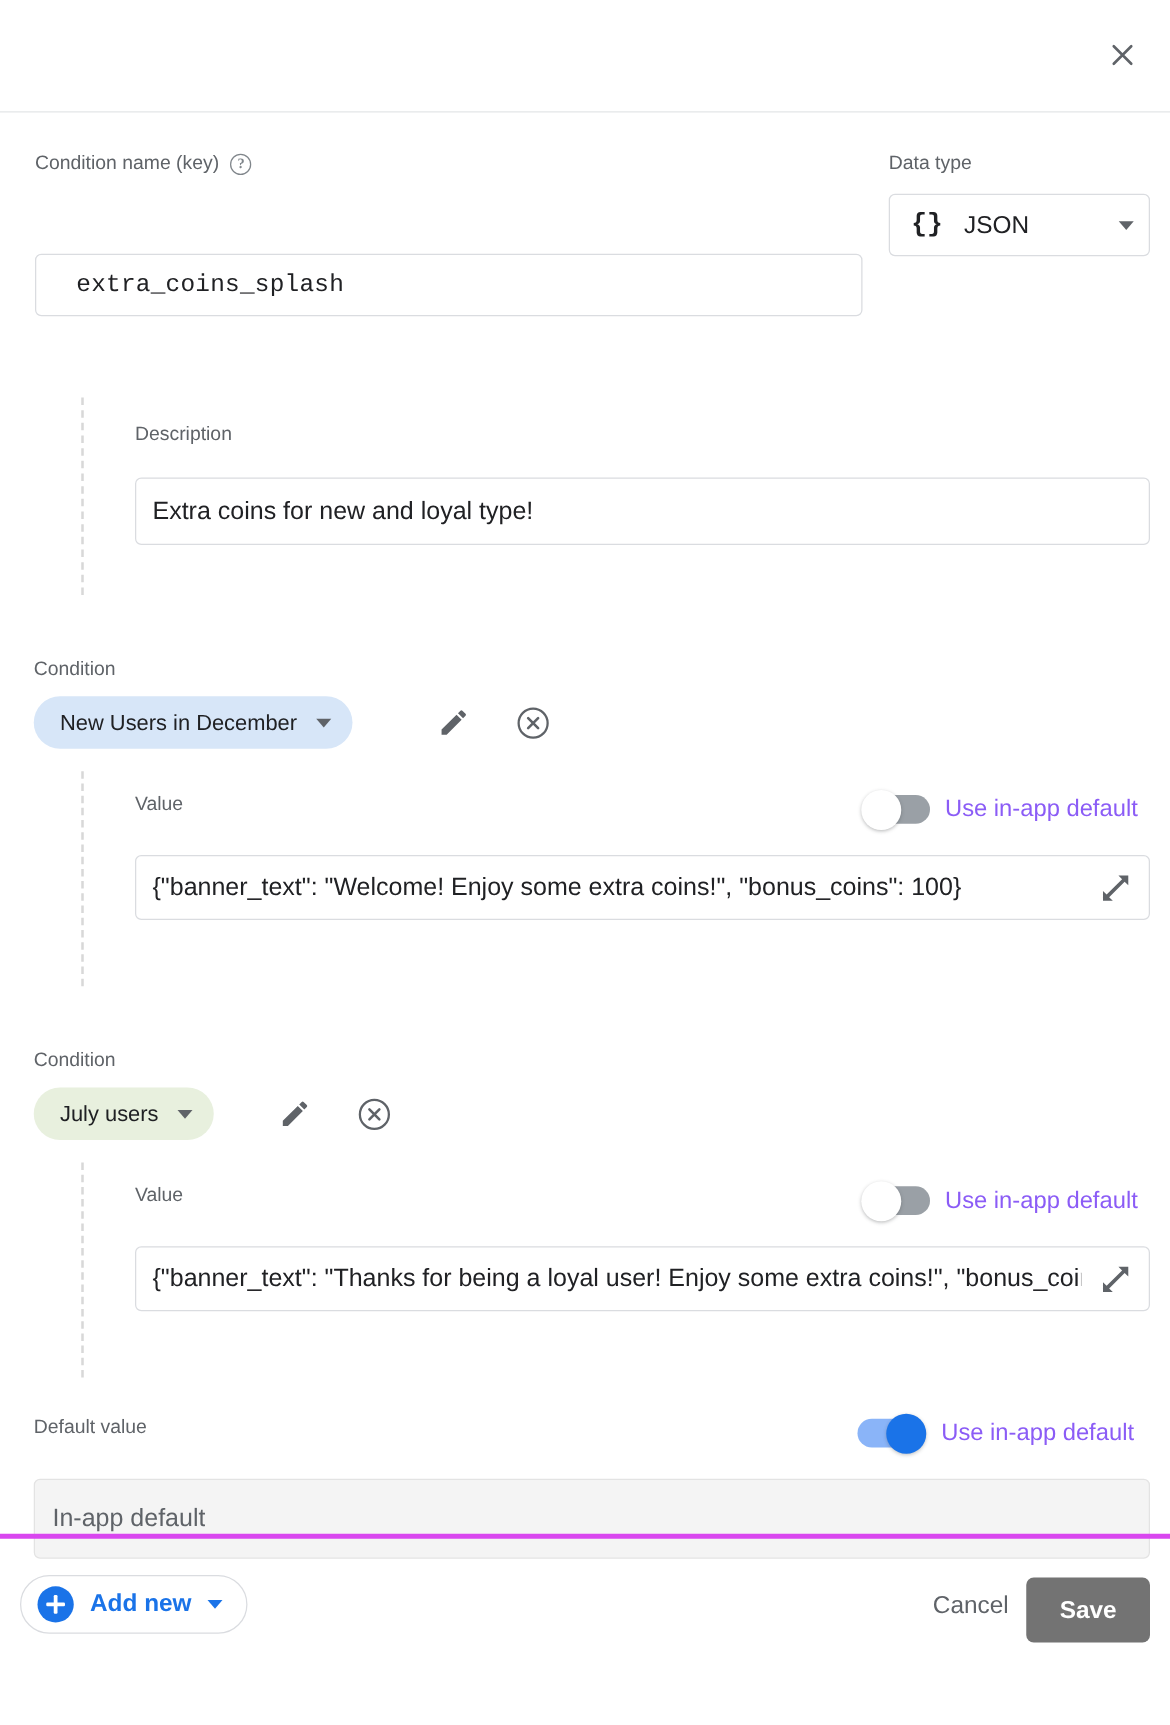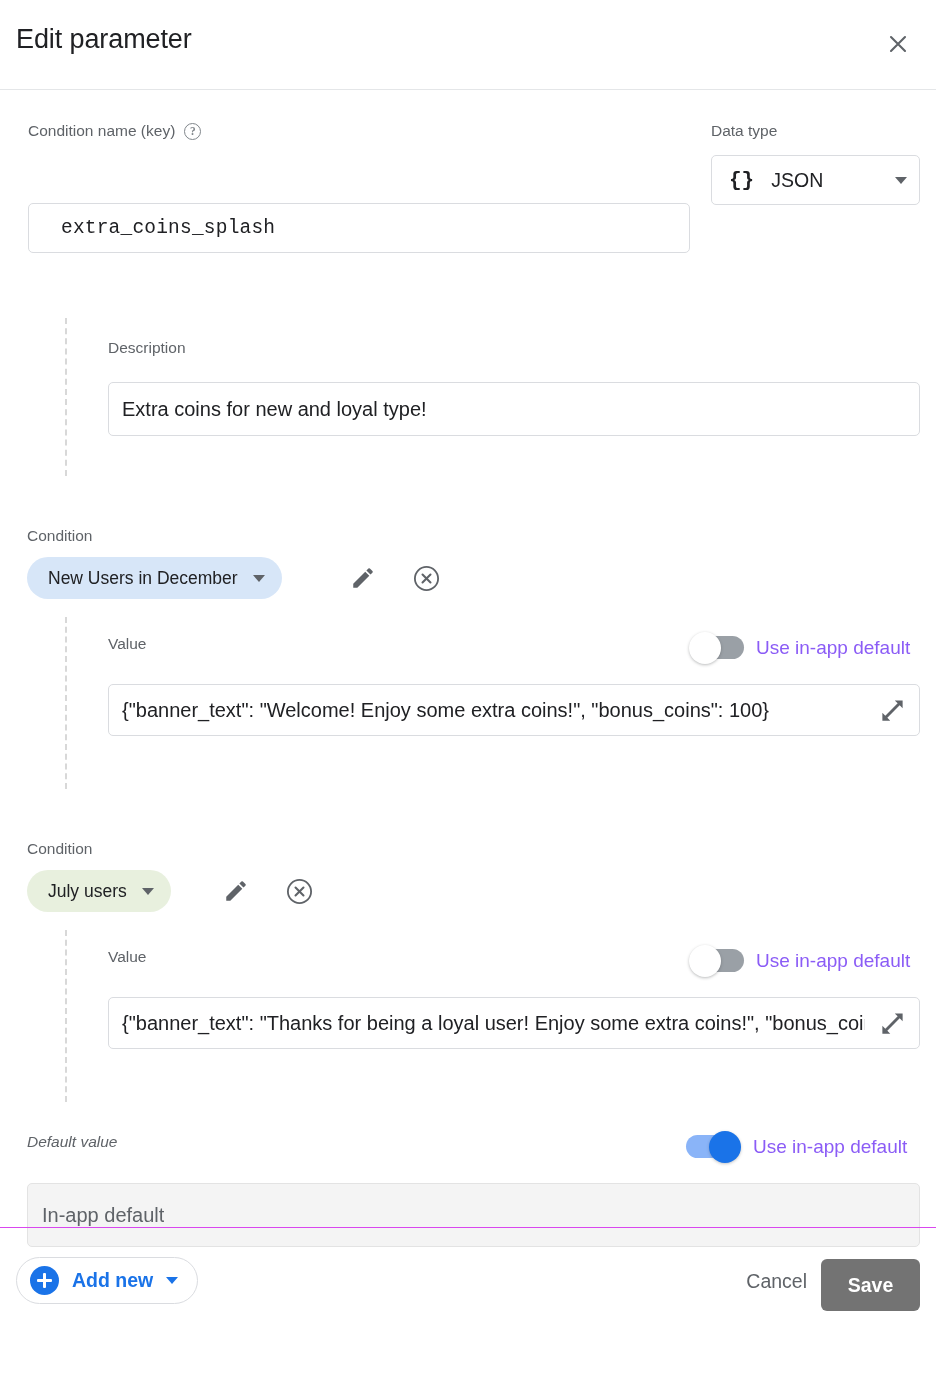--- a/index.html
+++ b/index.html
@@ -201,36 +201,36 @@
     padding-right: 6px;
   }
   .expand-btn {
     flex: 0 0 auto;
     width: 54px; height: 100%;
     display: flex; align-items: center; justify-content: center;
     cursor: pointer;
   }
 
   
-  #default-label { position: absolute; left: 27px; top: 1043px; font-style: italic; }
+  #default-label { position: absolute; left: 27px; top: 1043px; }
   #default-field {
     left: 27px; top: 1093px;
     width: 893px; height: 64px;
     background: #f4f4f4;
     border: 1px solid #e3e3e3;
     padding: 0 14px;
   }
   #default-field .input-text { color: #5f6368; font-size: 20px; }
 
   
   .footer {
     position: absolute;
     left: 0; right: 0; top: 1227px;
     height: 153px;
-    border-top: 1px solid #d946ef;
+    border-top: 4px solid #d946ef;
   }
   .add-new {
     position: absolute;
     left: 16px; top: 29px;
     height: 47px;
     border: 1px solid #dadce0;
     border-radius: 24px;
     display: flex; align-items: center;
     gap: 13px;
     padding: 0 19px 0 13px;
@@ -283,21 +283,20 @@
     font-weight: 700;
     cursor: pointer;
   }
 </style>
 </head>
 <body>
 
 <div class="dialog">
 
   <div class="header">
-    <div class="title">Edit parameter</div>
     <div class="close-btn">
       <svg width="24" height="24" viewBox="0 0 24 24" aria-hidden="true">
         <path d="M5 5 L19 19 M19 5 L5 19" stroke="#5f6368" stroke-width="2.1" stroke-linecap="round"></path>
       </svg>
     </div>
   </div>
 
   <div class="body">
 
     <div class="row-param">

